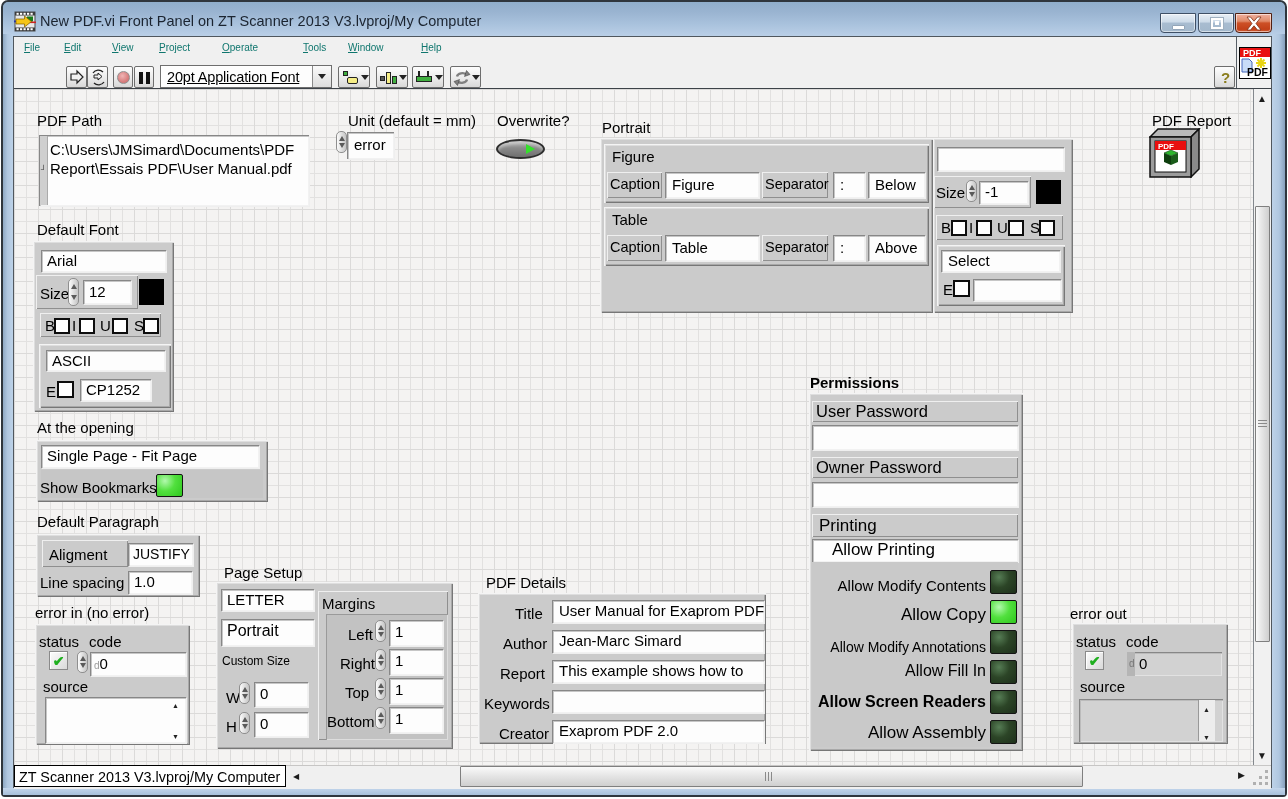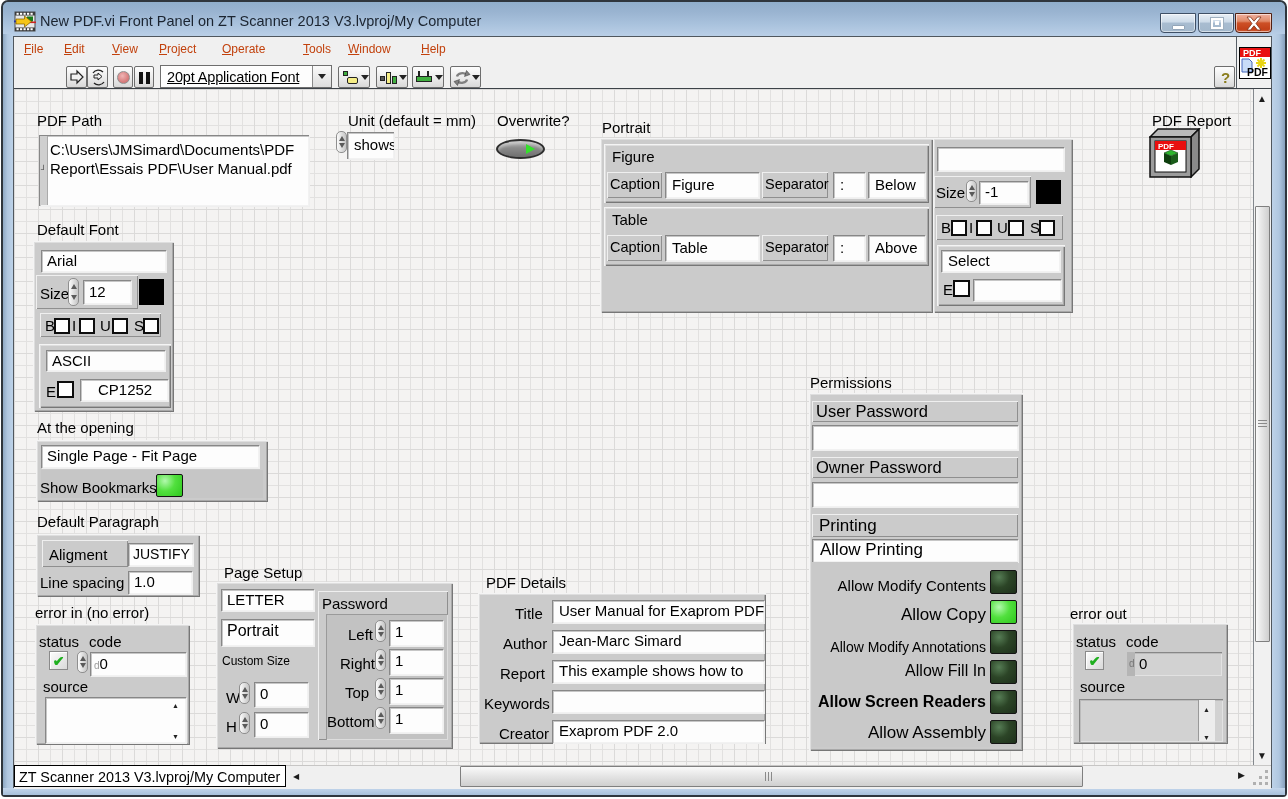--- a/index.html
+++ b/index.html
@@ -7,21 +7,21 @@
 body{font-family:"Liberation Sans",sans-serif;background:#fff;}
 #page{position:relative;width:1288px;height:799px;overflow:hidden;background:#fff;}
 .a{position:absolute;}
 #frame{left:1px;top:0px;width:1286px;height:797px;border:2px solid #2f363d;border-radius:7px 7px 4px 4px;background:linear-gradient(180deg,#8fadca 0%,#9cb6d2 35%,#abc4de 70%,#bdd2ea 100%);}
 #titlebar{left:3px;top:2px;width:1282px;height:34px;border-radius:6px 6px 0 0;background:linear-gradient(180deg,#90aecb 0%,#9ab4d1 30%,#a9c2dd 65%,#bacfe7 100%);}
 #title{left:40px;top:13px;font-size:14.5px;color:#1b2430;white-space:nowrap;}
 #content{left:13px;top:36px;width:1259px;height:752px;background:#f0f0f0;border:1px solid #50575e;border-bottom:none;}
 .capbtn{top:13px;height:20px;border:1px solid #3f5066;border-radius:0 0 4px 4px;background:linear-gradient(180deg,#e8eff6 0%,#ccdae8 45%,#a8bcd0 50%,#a3b8cc 100%);box-shadow:inset 0 0 0 1px rgba(255,255,255,.55);}
 #closebtn{background:linear-gradient(180deg,#efb0a0 0%,#e08a68 40%,#cd5026 50%,#c24018 85%,#d4603a 100%);border-color:#512012;}
 #menubar{left:14px;top:37px;width:1257px;height:26px;background:#f0f0f0;}
-.mi{position:absolute;top:5px;font-size:12px;color:#c2410c;}
+.mi{position:absolute;top:5px;font-size:10px;color:#0f766e;}
 #toolbar{left:14px;top:63px;width:1222px;height:25px;background:#f0f0f0;}
 .tbtn{position:absolute;background:linear-gradient(180deg,#fdfdfd,#e9e9e9 60%,#d8d8d8);border:1px solid #6e6e6e;border-radius:2px;}
 #iconbox{left:1236px;top:37px;width:35px;height:52px;background:#f0f0f0;border-left:1px solid #565d64;}
 #sepline{left:14px;top:88px;width:1257px;height:1px;background:#3c4248;}
 #panel{left:14px;top:89px;width:1239px;height:676px;background-color:#f4f3f2;background-image:repeating-linear-gradient(to right,#dbdad9 0 1px,transparent 1px 24px),repeating-linear-gradient(to bottom,#dbdad9 0 1px,transparent 1px 24px),repeating-linear-gradient(to right,#e2e1e0 0 1px,transparent 1px 12px),repeating-linear-gradient(to bottom,#e2e1e0 0 1px,transparent 1px 12px);}
 #vscroll{left:1253px;top:89px;width:18px;height:676px;background:#f1f1f1;border-left:1px solid #83888d;}
 #statusbar{left:14px;top:765px;width:1257px;height:24px;background:#f0f0f0;border-top:1px solid #c7c6c5;}
 .vthumb{background:linear-gradient(90deg,#fafafa,#e8e8e8 40%,#cfcfcf);border:1px solid #7f7f7f;border-radius:1px;}
 .hthumb{background:linear-gradient(180deg,#fafafa,#e8e8e8 40%,#cfcfcf);border:1px solid #7f7f7f;border-radius:1px;}
 .sarr{position:absolute;font-size:9px;color:#1c1c1c;line-height:9px;}
@@ -187,21 +187,21 @@
     <span class="a" style="left:1px;top:1px;width:8px;height:69px;background:#cfcfcf;border-right:1px solid #aaa;"></span>
     <span class="a" style="left:2px;top:30px;font-size:8px;color:#333;">┘</span>
     <span class="a" style="left:11px;top:5px;font-size:15px;line-height:19px;color:#000;">C:\Users\JMSimard\Documents\PDF<br>Report\Essais PDF\User Manual.pdf</span>
   </div>
 
   <span class="l15" style="left:348px;top:112px;">Unit (default = mm)</span>
   <div class="spin" style="left:336px;top:131px;">
       <i class="u"></i>
       <i class="d"></i>
     </div>
-  <div class="fld" style="left:347px;top:132px;width:47px;height:27px;padding:4px 0 0 7px;">shows</div>
+  <div class="fld" style="left:347px;top:132px;width:47px;height:27px;padding:4px 0 0 7px;">error</div>
 
   <span class="l15" style="left:497px;top:112px;">Overwrite?</span>
   <div class="a" style="left:496px;top:139px;width:49px;height:20px;border-radius:50%;border:2px solid #2e2e2e;background:linear-gradient(180deg,#b5b5b5,#8a8a8a 45%,#6f6f6f);box-shadow:inset 0 3px 3px rgba(255,255,255,0.35);">
     <span class="a" style="left:28px;top:3px;width:0;height:0;border-top:5px solid transparent;border-bottom:5px solid transparent;border-left:9px solid #35e02c;"></span>
   </div>
 
   <span class="l13" style="left:602px;top:119px;">Portrait</span>
   <div class="clu" style="left:600px;top:138px;width:333px;height:175px;"></div>
   <div class="clu" style="left:604px;top:144px;width:325px;height:59px;"></div>
   <span class="l15" style="left:612px;top:148px;">Figure</span>
@@ -273,21 +273,21 @@
   <span class="l15" style="left:72px;top:317px;">I</span>
     <div class="cb" style="left:79px;top:318px;"></div>
   <span class="l15" style="left:100px;top:317px;">U</span>
     <div class="cb" style="left:112px;top:318px;"></div>
   <span class="l15" style="left:134px;top:317px;">S</span>
     <div class="cb" style="left:143px;top:318px;"></div>
   <div class="clu" style="left:39px;top:344px;width:132px;height:64px;"></div>
   <div class="fld" style="left:46px;top:350px;width:119px;height:21px;padding:2px 0 0 6px;">ASCII</div>
   <span class="l15" style="left:46px;top:383px;">E</span>
   <div class="cb" style="left:57px;top:381px;width:17px;height:17px;"></div>
-  <div class="fld" style="left:80px;top:379px;width:88px;height:22px;padding:2px 0 0 18px;">CP1252</div>
+  <div class="fld" style="left:80px;top:379px;width:71px;height:22px;padding:2px 0 0 6px;">CP1252</div>
 
   <span class="l13" style="left:37px;top:419px;">At the opening</span>
   <div class="clu" style="left:36px;top:440px;width:232px;height:62px;"></div>
   <div class="fld" style="left:41px;top:445px;width:218px;height:23px;padding:2px 8px 0 6px;">Single Page - Fit Page</div>
   <div class="hdr" style="left:41px;top:470px;width:222px;height:28px;box-shadow:none;background:#c6c6c6;"></div>
   <span class="l15" style="left:40px;top:479px;">Show Bookmarks</span>
   <div class="ledb" style="left:156px;top:474px;width:27px;height:23px;"></div>
 
   <span class="l13" style="left:37px;top:513px;">Default Paragraph</span>
   <div class="clu" style="left:36px;top:534px;width:164px;height:63px;"></div>
@@ -324,21 +324,21 @@
     </div>
   <div class="fld" style="left:254px;top:682px;width:54px;height:25px;padding:3px 0 0 6px;">0</div>
   <span class="l15" style="left:226px;top:718px;">H</span>
   <div class="spin" style="left:239px;top:712px;">
       <i class="u"></i>
       <i class="d"></i>
     </div>
   <div class="fld" style="left:254px;top:712px;width:54px;height:25px;padding:3px 0 0 6px;">0</div>
 
   <div class="hdr" style="left:318px;top:591px;width:130px;height:149px;padding:0;"></div>
-  <span class="l15" style="left:322px;top:595px;">Password</span>
+  <span class="l15" style="left:322px;top:595px;">Margins</span>
   <div class="a" style="left:326px;top:614px;width:122px;height:126px;background:#c2c2c2;box-shadow:inset 1px 1px 0 #9a9a9a,inset -1px -1px 0 #ddd;"></div>
   <span class="l15" style="left:348px;top:626px;">Left</span>
   <div class="spin" style="left:375px;top:620px;">
       <i class="u"></i>
       <i class="d"></i>
     </div>
   <div class="fld" style="left:389px;top:620px;width:54px;height:26px;padding:3px 0 0 6px;">1</div>
   <span class="l15" style="left:340px;top:655px;">Right</span>
   <div class="spin" style="left:375px;top:649px;">
       <i class="u"></i>
@@ -364,28 +364,28 @@
   <div class="fld" style="left:552px;top:600px;width:212px;height:23px;padding:2px 0 0 7px;">User Manual for Exaprom PDF</div>
   <span class="l15" style="left:503px;top:635px;">Author</span>
   <div class="fld" style="left:552px;top:630px;width:212px;height:23px;padding:2px 0 0 7px;">Jean-Marc Simard</div>
   <span class="l15" style="left:500px;top:665px;">Report</span>
   <div class="fld" style="left:552px;top:660px;width:212px;height:23px;padding:2px 0 0 7px;">This example shows how to</div>
   <span class="l15" style="left:484px;top:695px;">Keywords</span>
   <div class="fld" style="left:552px;top:690px;width:212px;height:23px;padding:2px 0 0 7px;"></div>
   <span class="l15" style="left:499px;top:725px;">Creator</span>
   <div class="fld" style="left:552px;top:720px;width:212px;height:23px;padding:2px 0 0 7px;">Exaprom PDF 2.0</div>
 
-  <span class="l13" style="left:810px;top:374px;">Permissions</span>
+  <span class="l13" style="left:810px;top:374px;font-weight:bold;">Permissions</span>
   <div class="clu" style="left:809px;top:393px;width:214px;height:358px;"></div>
   <div class="hdr" style="left:812px;top:401px;width:206px;height:21px;padding:1px 0 0 4px;font-size:16.5px;">User Password</div>
   <div class="fld" style="left:812px;top:425px;width:206px;height:25px;"></div>
   <div class="hdr" style="left:812px;top:457px;width:206px;height:21px;padding:1px 0 0 4px;font-size:16.5px;">Owner Password</div>
   <div class="fld" style="left:812px;top:482px;width:206px;height:25px;"></div>
   <div class="hdr" style="left:812px;top:514px;width:206px;height:23px;padding:2px 0 0 7px;font-size:17px;">Printing</div>
-  <div class="fld" style="left:812px;top:539px;width:206px;height:23px;padding:1px 0 0 8px;font-size:17px;">Allow Printing</div>
+  <div class="fld" style="left:812px;top:539px;width:206px;height:23px;padding:1px 0 0 20px;font-size:17px;">Allow Printing</div>
   <div class="a" style="left:812px;top:562px;width:206px;height:185px;background:#c9c9c9;"></div>
   <span class="l13" style="right:302px;top:577px;font-size:15px;">Allow Modify Contents</span>
   <div class="ledd" style="left:990px;top:570px;"></div>
   <span class="l16" style="right:302px;top:605px;font-size:17px;">Allow Copy</span>
   <div class="ledb" style="left:990px;top:600px;"></div>
   <span class="l13" style="right:302px;top:639px;font-size:14px;">Allow Modify Annotations</span>
   <div class="ledd" style="left:990px;top:630px;"></div>
   <span class="l15" style="right:302px;top:662px;font-size:16px;">Allow Fill In</span>
   <div class="ledd" style="left:990px;top:660px;"></div>
   <span class="l16" style="right:302px;top:693px;font-size:16px;font-weight:bold;">Allow Screen Readers</span>

